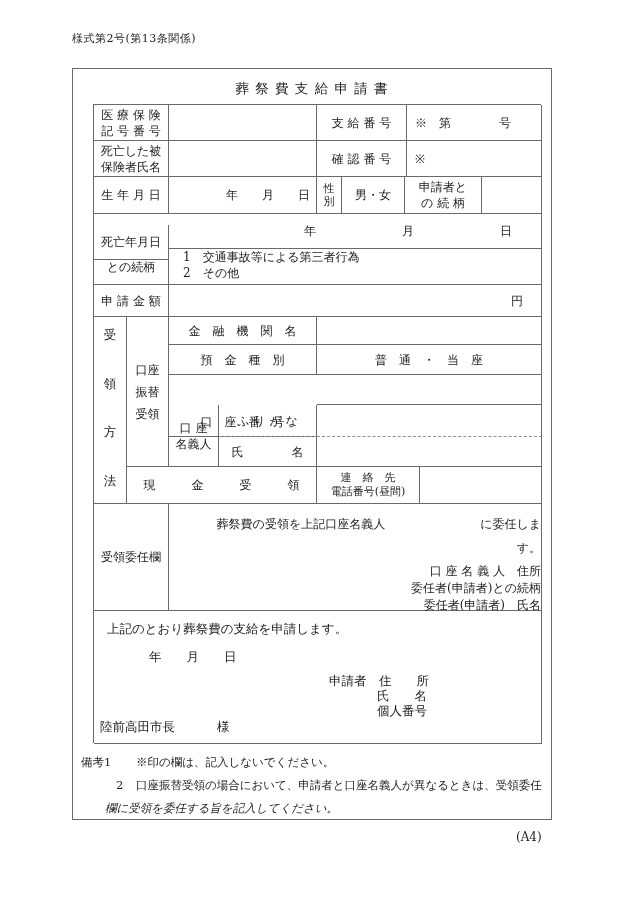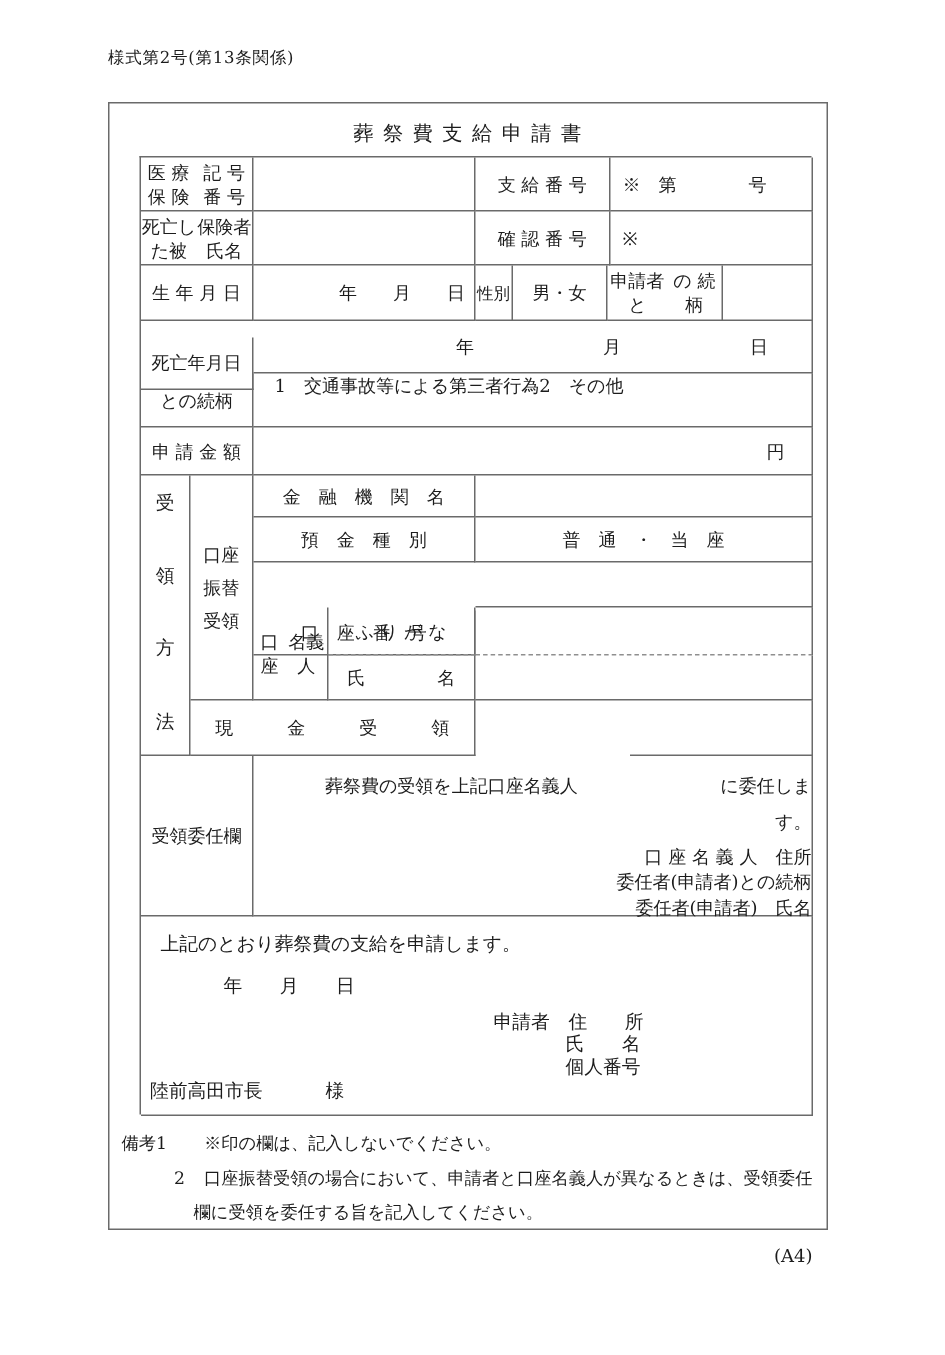--- a/index.html
+++ b/index.html
@@ -29,21 +29,21 @@
     border-top:1px solid #6a6a6a;
     border-left:1px solid #6a6a6a;
   }
   .cell {
     position:absolute;
     border-right:1px solid #6a6a6a;
     border-bottom:1px solid #6a6a6a;
     display:flex; align-items:center; justify-content:center;
     text-align:center; line-height:16px;
   }
-  .cell.two-line { }
+  .cell.two-line { flex-direction:column; }
   .cell.blank { justify-content:flex-start; }
   .cell.left { justify-content:flex-start; text-align:left; }
   .cell.right { justify-content:flex-end; text-align:right; }
   .dotted { border-bottom:1px dashed #8f8f8f !important; }
   .vert { flex-direction:column; justify-content:space-between; padding:10px 0 14px 0; font-size:12.5px; }
   .stack3 { flex-direction:column; line-height:22px; }
   .small { font-size:11px; line-height:13px; }
   .contact { font-size:11px; line-height:14px; }
   .deleg-content { display:block; text-align:right; }
   .dline1 { margin:12px 0 0 10px; white-space:nowrap; }
@@ -56,21 +56,21 @@
   .app-statement { position:absolute; left:13px; top:10px; }
   .app-date { position:absolute; left:55px; top:38px; }
   .applicant-block { position:absolute; left:235px; top:62px; line-height:15px; }
   .applicant-indent { margin-left:48px; }
   .mayor-line { position:absolute; left:6px; top:108px; }
   .mayor-honorific { margin-left:42px; }
   .notes { position:absolute; left:0; top:682px; width:100%; font-size:11.5px; }
   .note-line { line-height:23px; white-space:nowrap; }
   .n1-label { display:inline-block; margin-left:8px; width:55px; }
   .n2-label { display:inline-block; margin-left:43px; width:20px; }
-  .n3-indent { margin-left:56px; }
+  .n3-indent { margin-left:32px;font-style:italic; }
   .paper-size { position:absolute; left:516px; top:830px; font-size:12px; }
   .d2-char { position:absolute; top:9px; }
 </style>
 </head>
 <body>
 
 <div class="form-code">様式第2号(第13条関係)</div>
 
 <div class="outer-box">
 
@@ -150,20 +150,24 @@
     <div class="cell two-line" style="left:75px;top:300px;width:50px;height:62px;">
       <div>口 座</div>
       <div>名義人</div>
     </div>
     <div class="cell dotted" style="left:125px;top:300px;width:98px;height:32px;">ふ り が な</div>
     <div class="cell blank dotted" style="left:223px;top:300px;width:225px;height:32px;"></div>
     <div class="cell" style="left:125px;top:332px;width:98px;height:30px;">氏　　　　名</div>
     <div class="cell blank" style="left:223px;top:332px;width:225px;height:30px;"></div>
 
     <div class="cell" style="left:33px;top:362px;width:190px;height:37px;">現　　　金　　　受　　　領</div>
+    <div class="cell two-line contact" style="left:223px;top:362px;width:103px;height:37px;">
+      <div>連　絡　先</div>
+      <div>電話番号(昼間)</div>
+    </div>
     <div class="cell blank" style="left:326px;top:362px;width:122px;height:37px;"></div>
 
     <div class="cell" style="left:0;top:399px;width:75px;height:107px;">受領委任欄</div>
     <div class="cell deleg-content" style="left:75px;top:399px;width:373px;height:107px;">
       <div class="dline1">
         <span>葬祭費の受領を上記口座名義人</span><span class="dspacer"></span><span>に委任しま</span>
       </div>
       <div class="dline2">す。</div>
       <div class="dline3">口 座 名 義 人　住所</div>
       <div class="dline4">委任者(申請者)との続柄</div>

